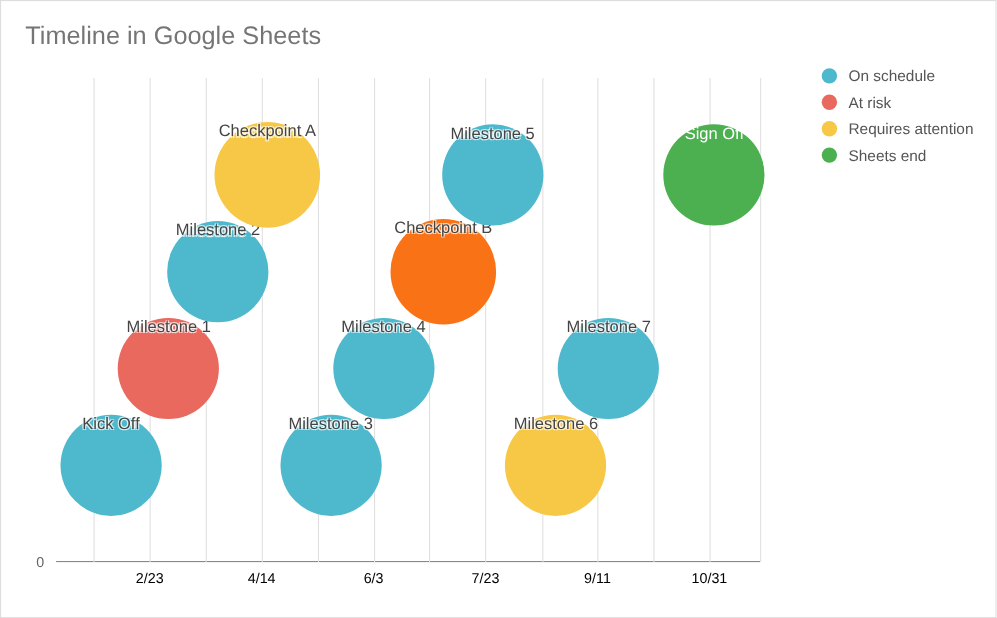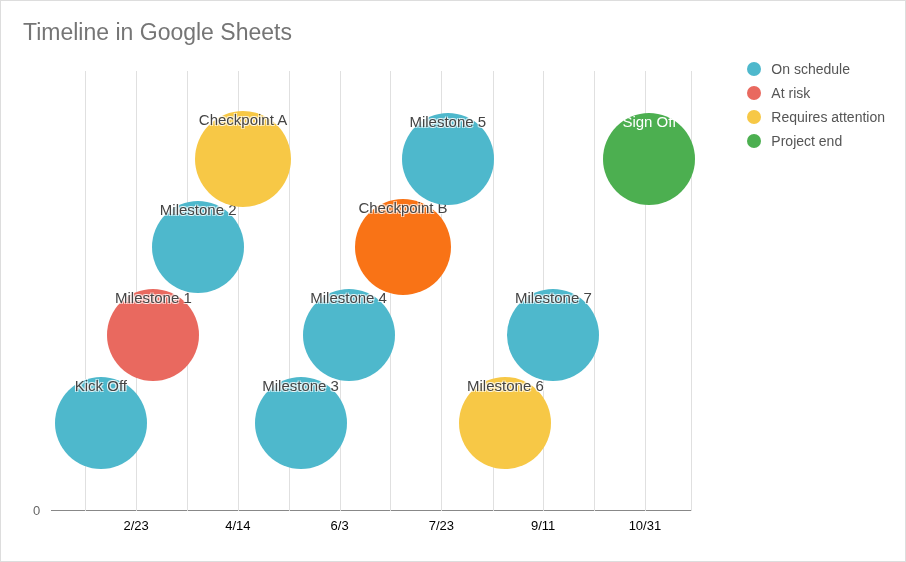--- a/index.html
+++ b/index.html
@@ -171,17 +171,17 @@
       <div class="legend-item">
         <div class="legend-swatch" style="background: rgb(233, 105, 95);"></div>
         <span>At risk</span>
       </div>
       <div class="legend-item">
         <div class="legend-swatch" style="background: rgb(247, 200, 70);"></div>
         <span>Requires attention</span>
       </div>
       <div class="legend-item">
         <div class="legend-swatch" style="background: rgb(76, 175, 80);"></div>
-        <span>Project end</span>
+        <span>Sheets end</span>
       </div>
     </div>
 
 </div>
 
 </body></html>

